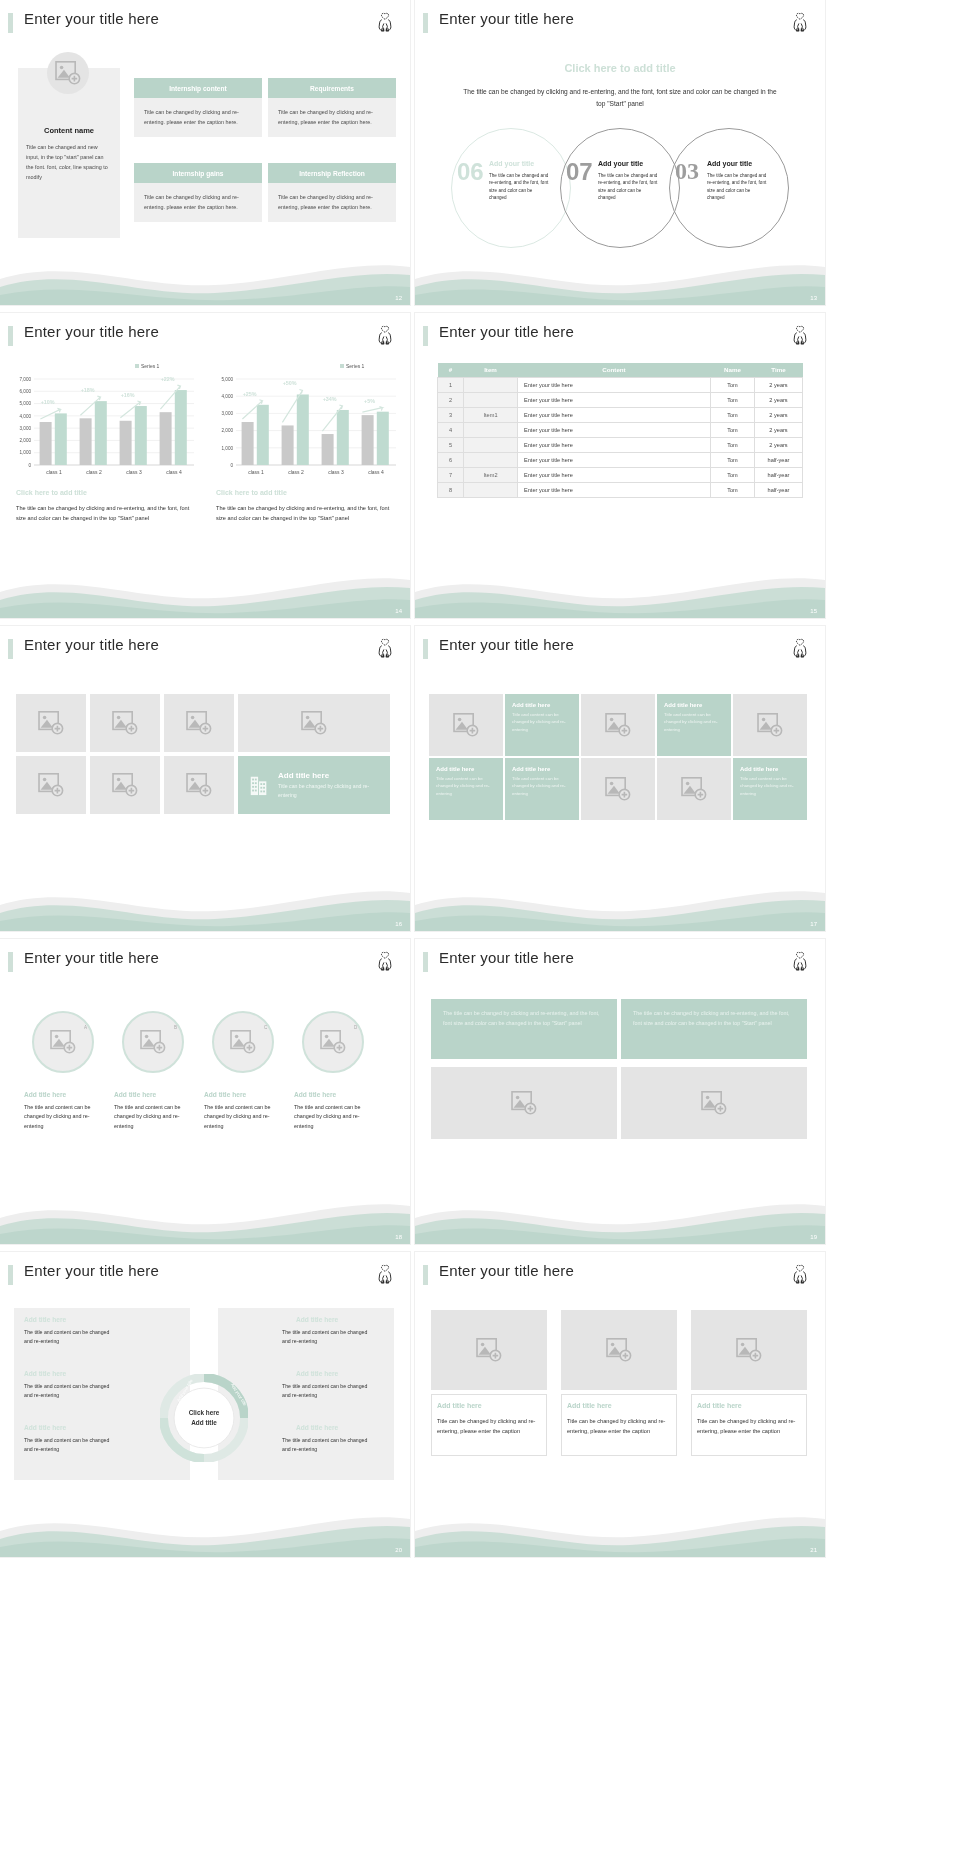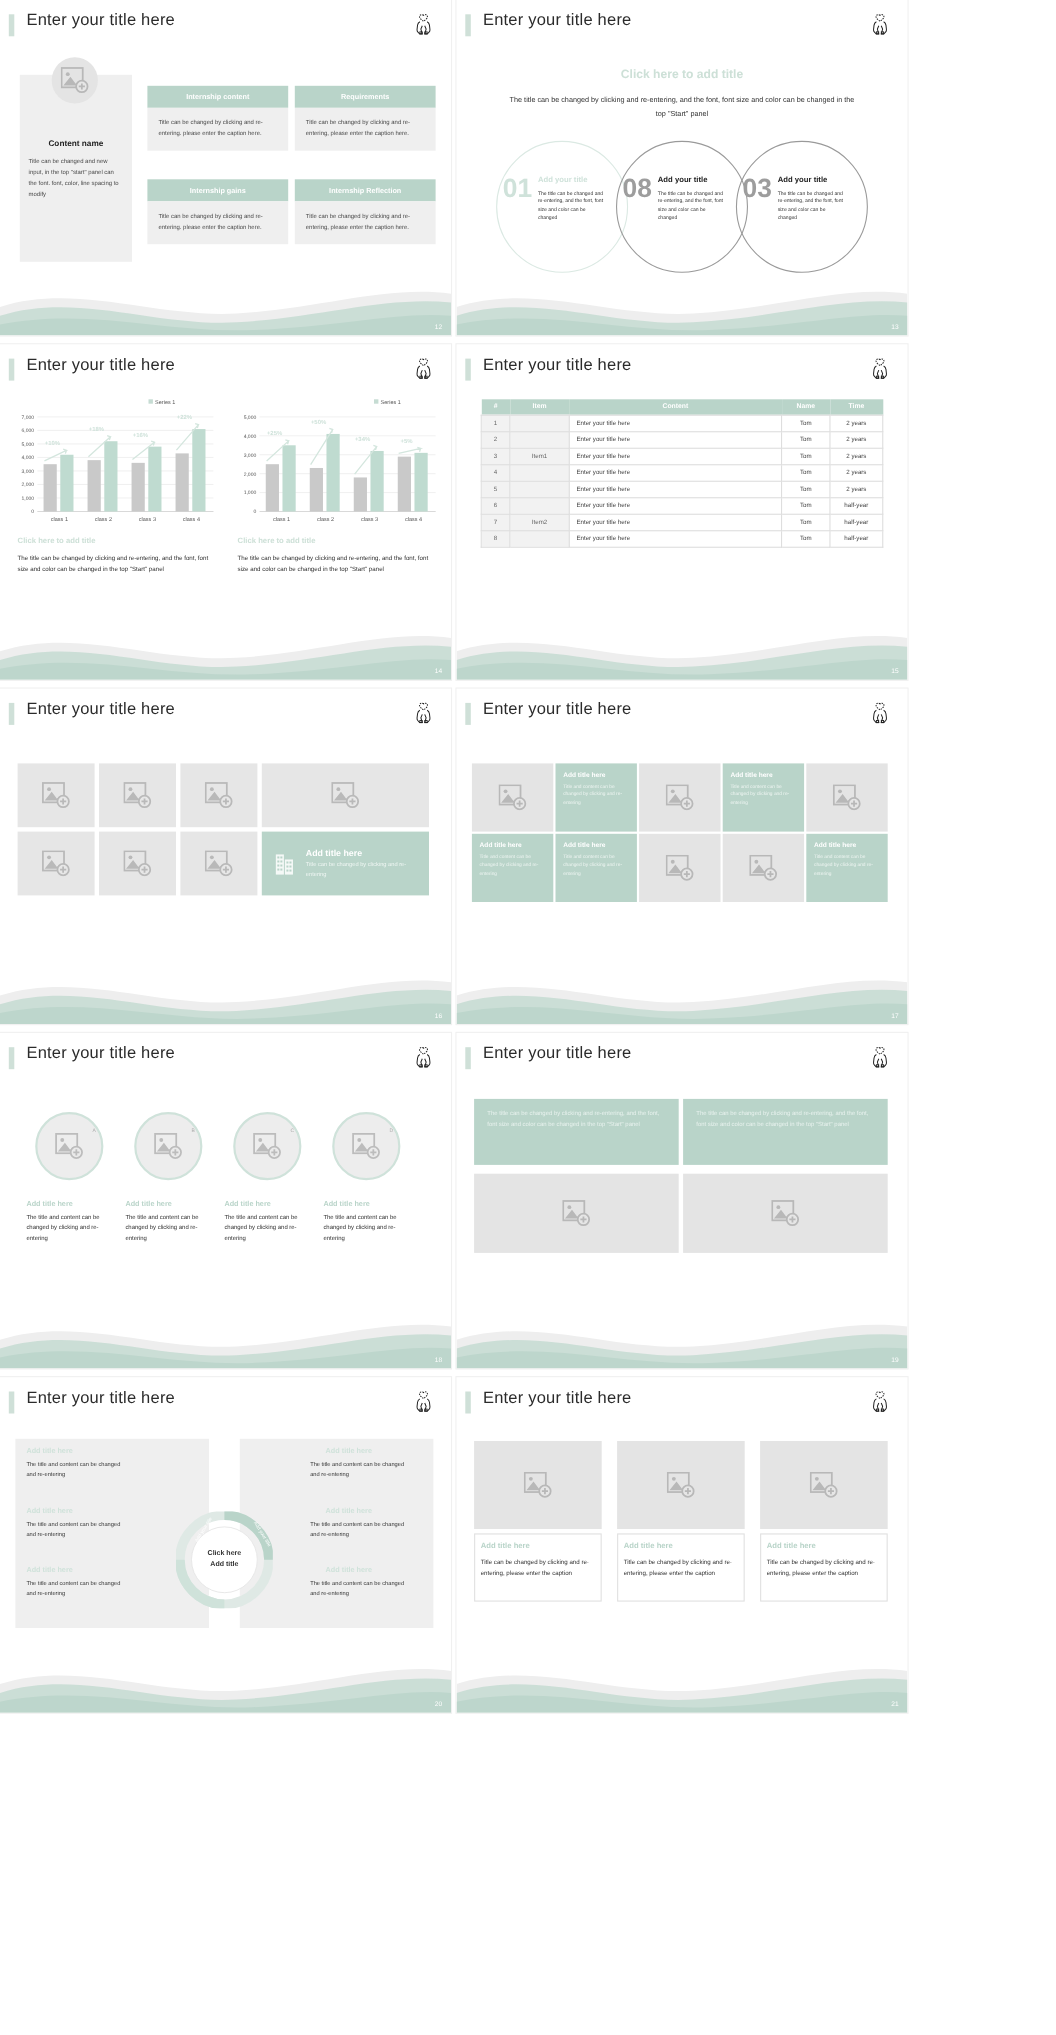--- a/index.html
+++ b/index.html
@@ -197,29 +197,29 @@
           </svg>
     </div>
 
     <div class="s13-t">Click here to add title</div>
     <div class="s13-sub">The title can be changed by clicking and re-entering, and the font, font size and color can be changed in the top "Start" panel</div>
 
     <div class="s13-circ" style="left:36px;border:1.6px solid #dbe9e3;"></div>
     <div class="s13-circ" style="left:145px;border:1.6px solid #9a9a9a;"></div>
     <div class="s13-circ" style="left:254px;border:1.6px solid #9a9a9a;"></div>
 
-    <div class="s13-num" style="left:42px;top:158px;color:#cfe2da;">01</div>
+    <div class="s13-num" style="left:42px;top:158px;color:#cfe2da;">06</div>
     <div class="s13-h" style="left:74px;top:160px;color:#cfe2da;">Add your title</div>
     <div class="s13-b" style="left:74px;top:172px;color:#333;">The title can be changed and re-entering, and the font, font size and color can be changed</div>
 
-    <div class="s13-num" style="left:151px;top:158px;color:#9d9d9d;">08</div>
+    <div class="s13-num" style="left:151px;top:158px;color:#9d9d9d;">07</div>
     <div class="s13-h" style="left:183px;top:160px;color:#222;">Add your title</div>
     <div class="s13-b" style="left:183px;top:172px;color:#333;">The title can be changed and re-entering, and the font, font size and color can be changed</div>
 
-    <div class="s13-num" style="left:260px;top:158px;color:#9d9d9d;">03</div>
+    <div class="s13-num" style="left:260px;top:158px;color:#9d9d9d;font-family:Liberation Serif, serif;">03</div>
     <div class="s13-h" style="left:292px;top:160px;color:#222;">Add your title</div>
     <div class="s13-b" style="left:292px;top:172px;color:#333;">The title can be changed and re-entering, and the font, font size and color can be changed</div>
 
     <svg class="wave">
           <use href="#wave1"></use>
         </svg>
     <div class="pgnum">13</div>
   </div>
     </div>
 

